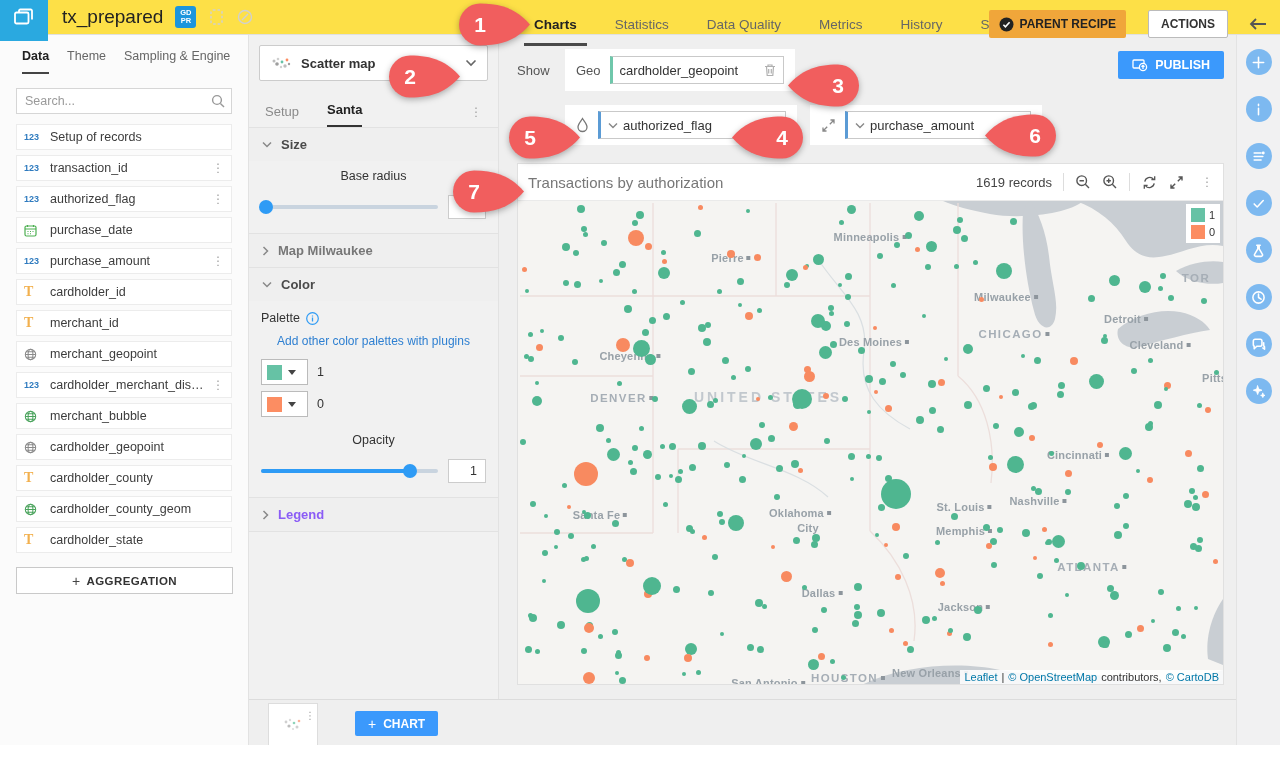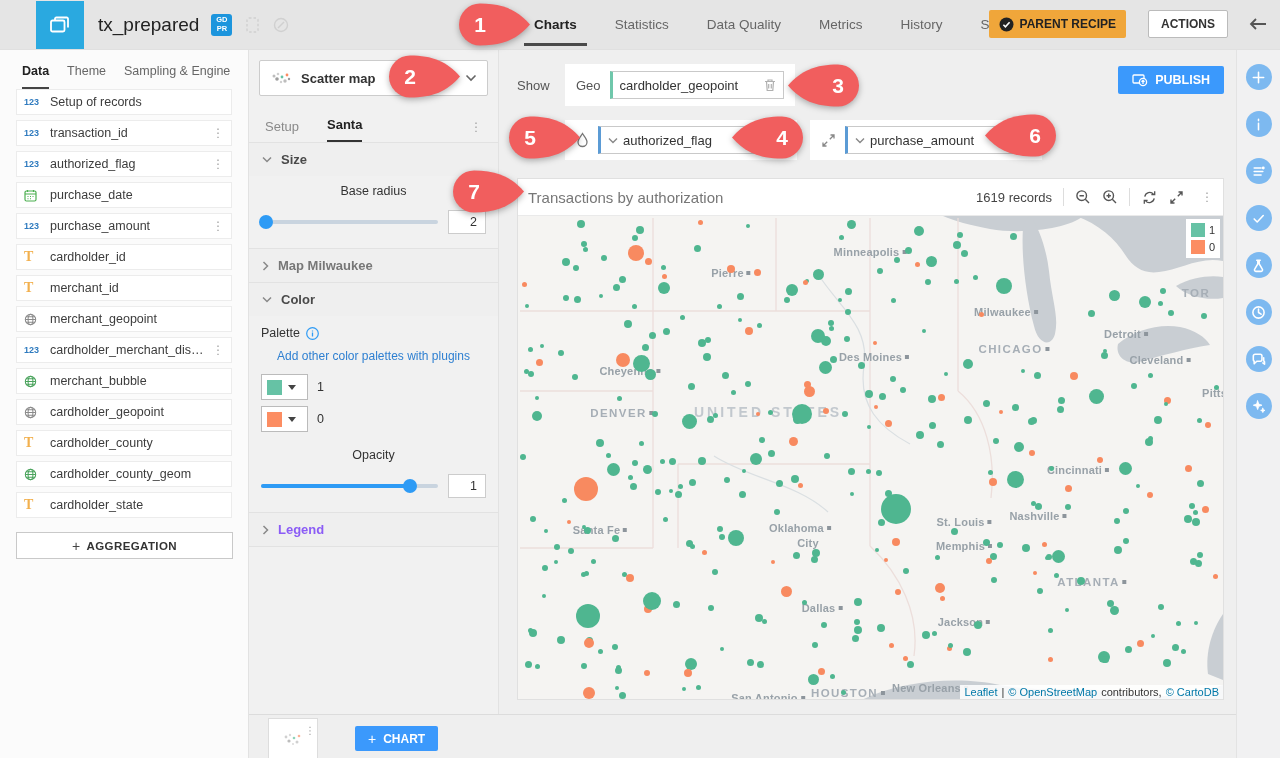--- a/index.html
+++ b/index.html
@@ -1,21 +1,21 @@
 <!DOCTYPE html>
 <html><head>
 <meta charset="utf-8">
 <style>
   * { box-sizing: border-box; margin: 0; padding: 0; }
   html,body { width:1280px; height:758px; overflow:hidden; }
   body { font-family:"Liberation Sans", sans-serif; background:#fff; position:relative; color:#333; }
   svg { display:block; }
 
   
-  .header { height:50px; background:#e5e5e5; border-bottom:1px solid #e0e0e0; display:flex; align-items:center; position:relative; z-index:5;padding-left:36px; }
+  .header { height:35px; background:#fde047; border-bottom:1px solid #e0e0e0; display:flex; align-items:center; position:relative; z-index:5; }
   .app-icon { width:48px; height:48px; background:#2aa9e0; display:flex; align-items:center; justify-content:center; flex:none; cursor:pointer; }
   .page-title { font-size:19px; color:#222; margin-left:14px; font-weight:500; }
   .gdpr { margin-left:12px; background:#1c95dd; color:#fff; border-radius:3px; width:21px; height:22px; font-size:7.5px; font-weight:bold; line-height:8.5px; display:flex; flex-direction:column; align-items:center; justify-content:center; }
   .ghost-ic { margin-left:14px; color:#ccc; }
   .nav-tabs { position:absolute; left:530px; top:0; height:48px; display:flex; align-items:center; gap:30px; }
   .nav-tab { font-size:13.5px; color:#666; cursor:pointer; position:relative; height:48px; display:flex; align-items:center; padding:0 4px; }
   .nav-tab.active { color:#222; font-weight:bold; }
   .nav-tab.active::after { content:""; position:absolute; left:-6px; right:-6px; bottom:2px; height:3px; background:#4a4a4a; }
   .btn-parent { position:absolute; right:154px; top:10px; height:28px; background:#f0a63a; border:none; border-radius:2px; font-family:inherit; font-size:12px; font-weight:bold; color:#222; display:flex; align-items:center; gap:6px; padding:0 10px; cursor:pointer; }
   .btn-actions { position:absolute; right:52px; top:10px; height:28px; background:#fff; border:1px solid #bbb; border-radius:2px; font-family:inherit; font-size:12px; font-weight:bold; color:#333; padding:0 12px; cursor:pointer; }
@@ -175,20 +175,29 @@
 </div>
 
 <div class="body-row">
 
   <aside class="sidebar">
     <div class="side-tabs" id="sideTabs">
         <div class="side-tab active">Data</div>
         <div class="side-tab">Theme</div>
         <div class="side-tab">Sampling &amp; Engine</div>
       </div>
+    <div class="search-wrap">
+      <input type="text" placeholder="Search..." style="">
+      <span class="search-ic">
+        <svg width="14" height="14" viewBox="0 0 14 14" fill="none" stroke="#999" stroke-width="1.4">
+            <circle cx="6" cy="6" r="4.4"></circle>
+            <path d="M9.4 9.4 L13 13"></path>
+          </svg>
+      </span>
+    </div>
     <div id="colList">
         <div class="col-row">
           <span class="col-ic">
             <span class="t-num">123</span>
           </span>
           <span class="col-name">Setup of records</span>
         </div>
         <div class="col-row">
           <span class="col-ic">
             <span class="t-num">123</span>

